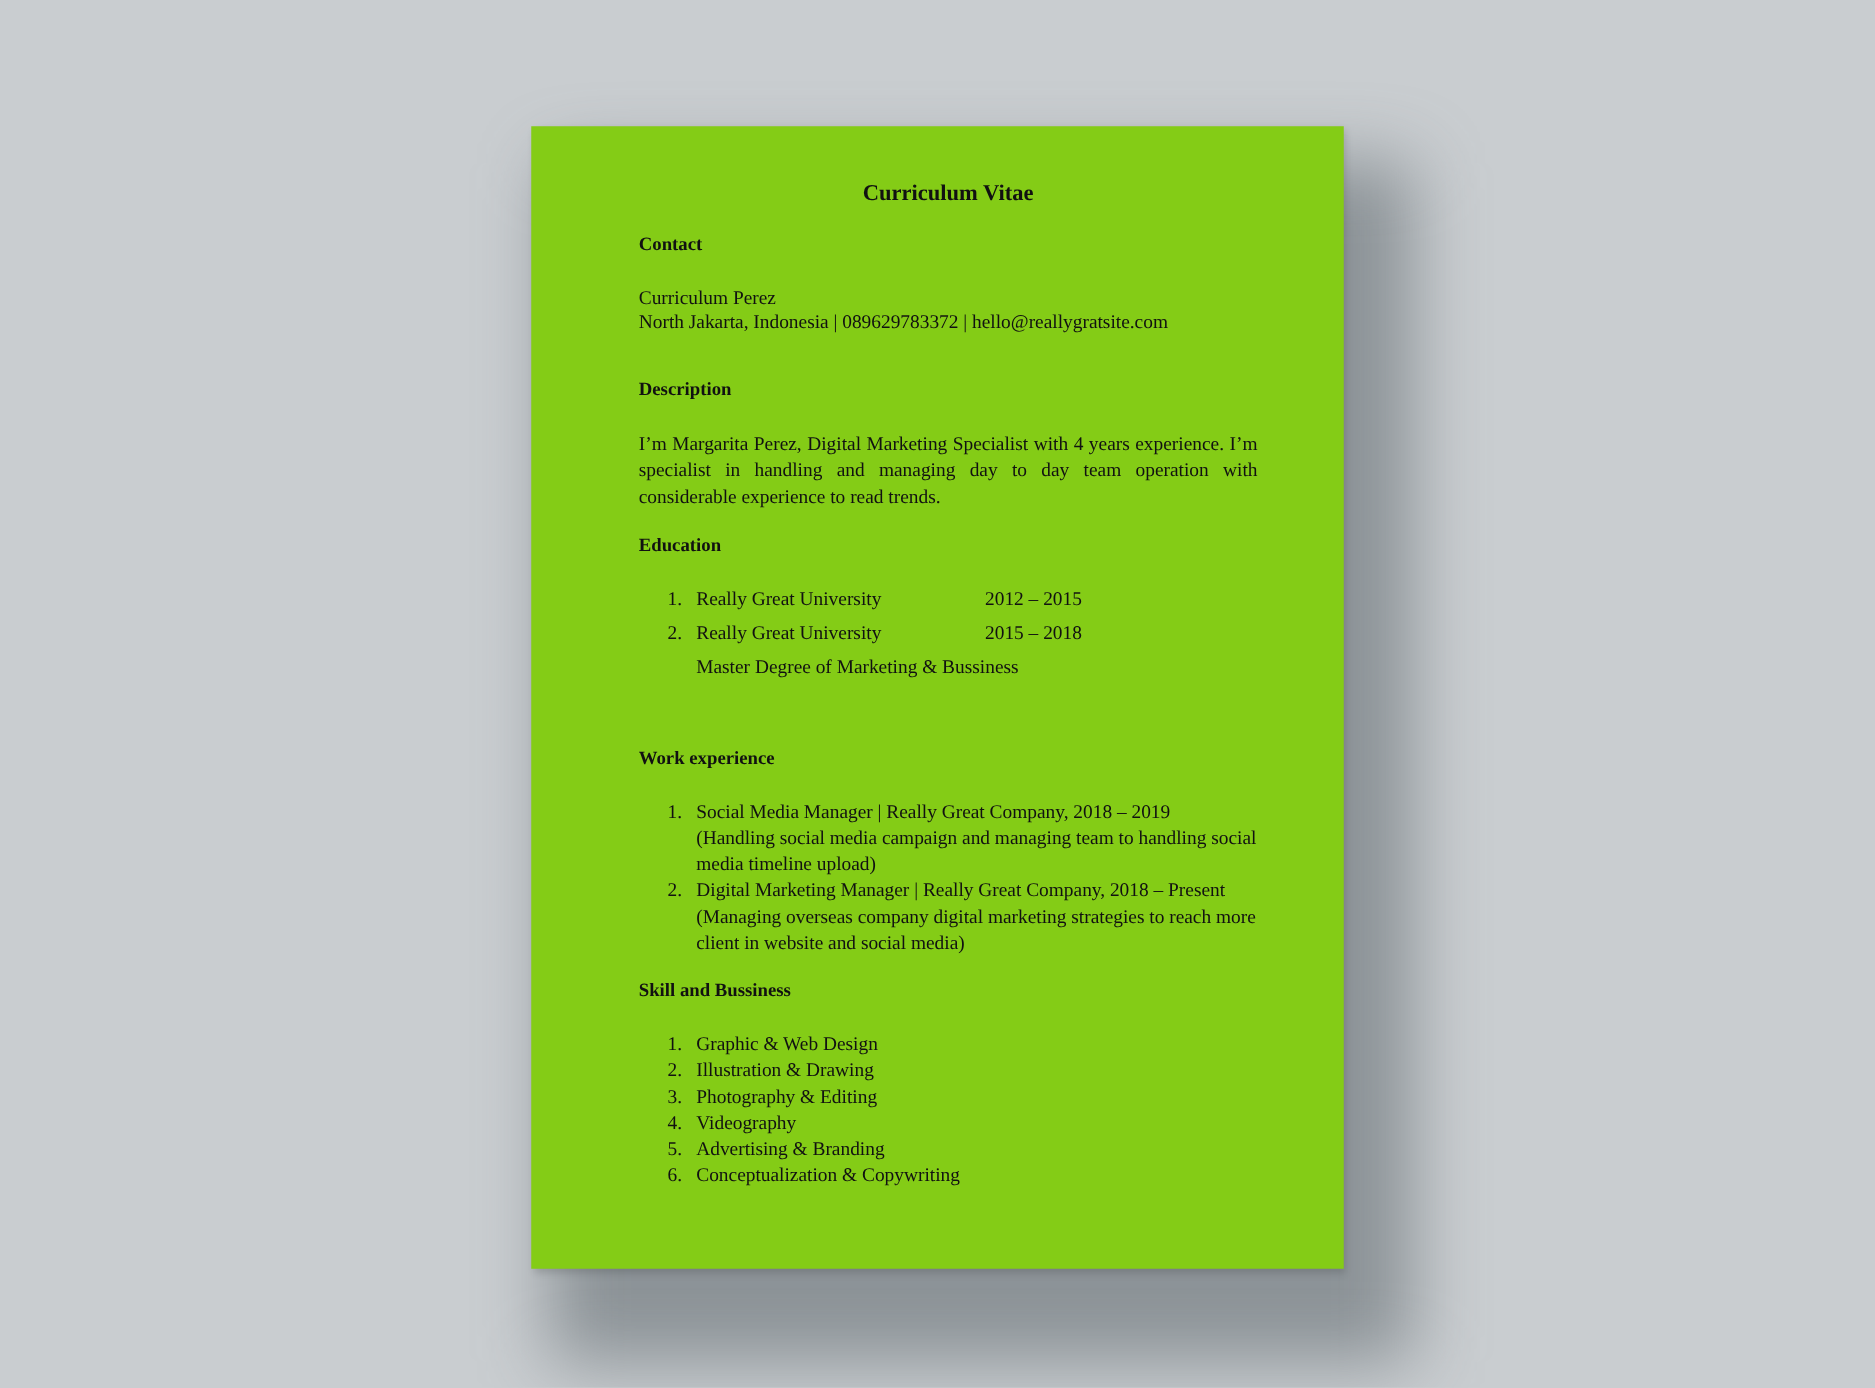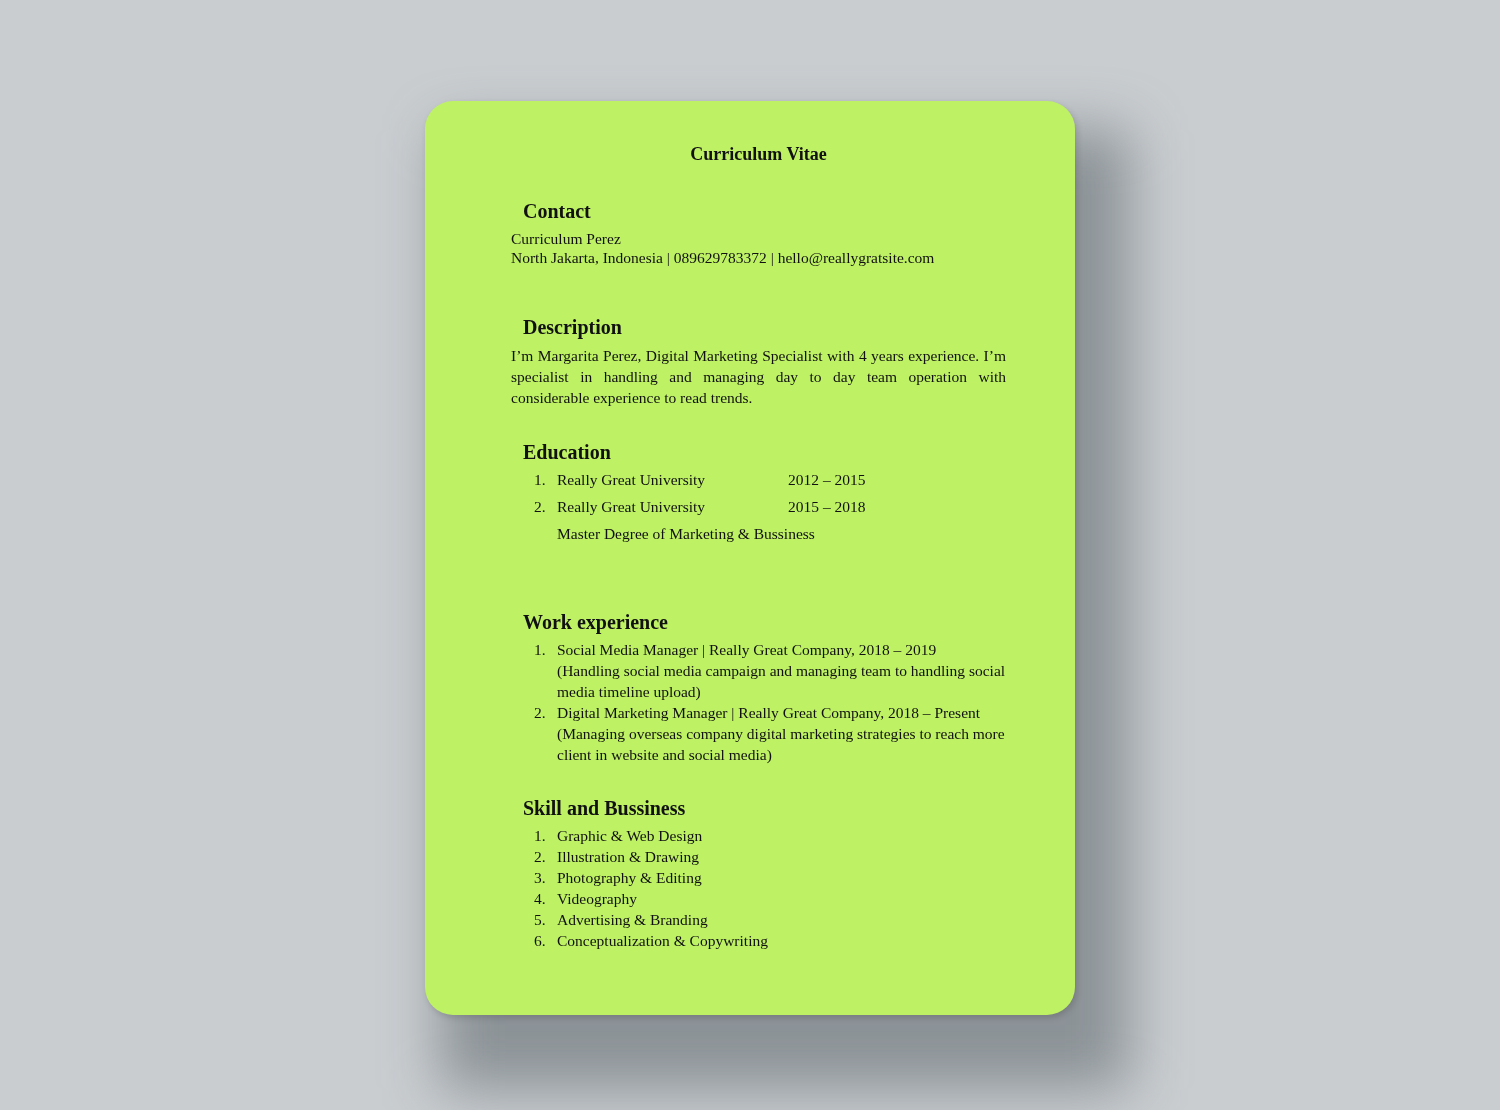--- a/index.html
+++ b/index.html
@@ -24,23 +24,22 @@
       background: rgba(90, 98, 104, 0.55);
       filter: blur(28px);
       border-radius: 10px;
     }
     .page {
       position: absolute;
       left: 425px;
       top: 101px;
       width: 650px;
       height: 914px;
-      background: #bef264;
+      background: #84cc16;
       box-shadow: 2px 3px 6px rgba(0,0,0,0.15);
-      border-radius: 28px;
     }
     .content {
       position: absolute;
       left: 86px;
       top: 0;
       width: 495px;
       font-size: 15.5px;
     }
     .title {
       position: absolute;
@@ -52,22 +51,22 @@
       font-weight: bold;
       font-size: 18px;
       margin: 0;
       left: -86px;
       width: 667px;
     }
     .heading {
       position: absolute;
       left: 0;
       font-weight: bold;
-      font-size: 20px;
-      margin: 12px;
+      font-size: 15px;
+      margin: 0;
     }
     .line {
       position: absolute;
       left: 0;
       white-space: nowrap;
       margin: 0;
     }
     .para {
       position: absolute;
       left: 0;

